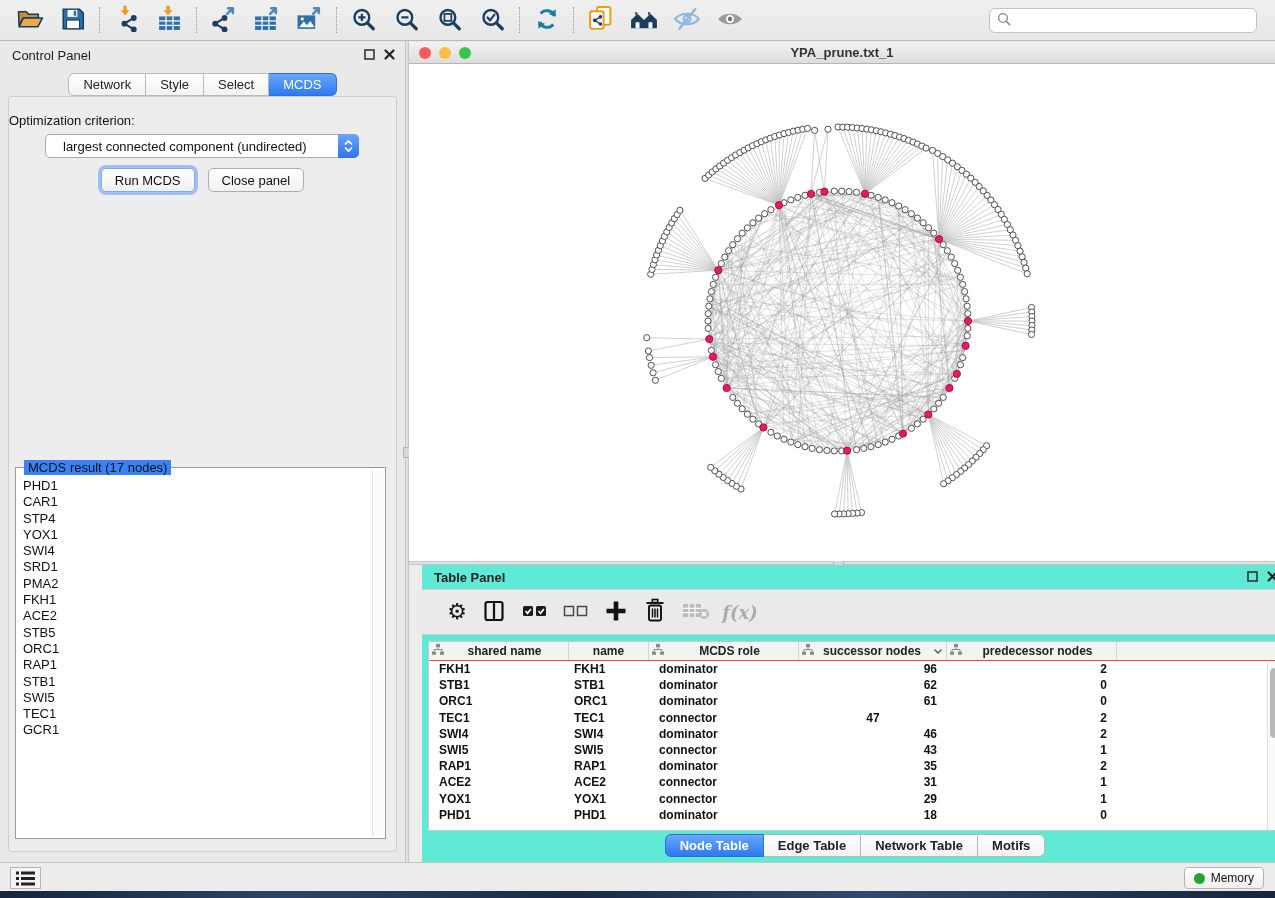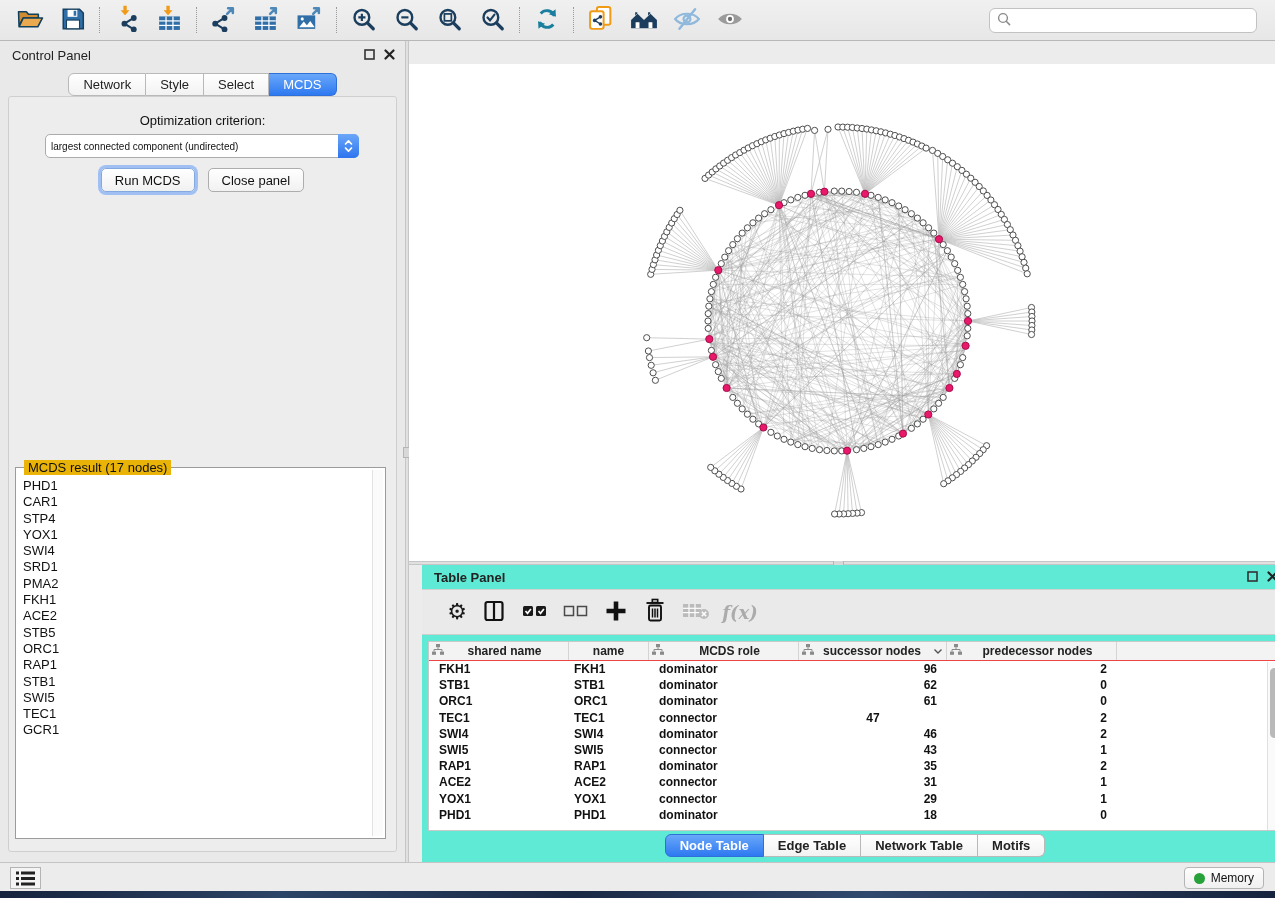--- a/index.html
+++ b/index.html
@@ -18,29 +18,29 @@
   .control-panel { position:absolute; left:0; top:41px; width:405px; height:821px; background:#e9e9e9; }
   .panel-header { position:absolute; left:12px; top:7px; right:10px; height:18px; display:flex; align-items:flex-start; }
   .panel-title { font-size:13px; color:#222; }
   .panel-hbtns { margin-left:auto; display:flex; gap:9px; align-items:center; }
   .seg-tab { padding:3px 14px; font-size:13px; background:linear-gradient(#ffffff,#f2f2f2); border:1px solid #b9b9b9; border-left:none; color:#222; }
   .seg-tab:first-child { border-left:1px solid #b9b9b9; border-radius:6px 0 0 6px; }
   .seg-tab:last-child { border-radius:0 6px 6px 0; }
   .seg-tab.active { background:linear-gradient(#69a7f9,#2e79f1); color:#fff; border-color:#2e6fd8; }
   #cp-tabs { position:absolute; top:32px; left:0; right:0; display:flex; justify-content:center; }
   .cp-inner { position:absolute; left:8px; top:55px; width:389px; height:756px; background:#ededed; border:1px solid #cfcfcf; border-radius:3px; }
-  .opt-label { position:absolute; top:16px; width:100%; text-align:center; font-size:13px; color:#111; }
+  .opt-label { position:absolute; top:16px; width:100%; text-align:left; font-size:13px; color:#111; }
   .opt-select { position:absolute; top:37px; left:36px; width:314px; height:24px; background:#fff; border:1px solid #ababab; border-radius:5px; display:flex; align-items:center; }
-  .opt-select .val { padding-left:5px; font-size:10px; color:#111; flex:1; white-space:nowrap; overflow:hidden; }
+  .opt-select .val { padding-left:17px; font-size:13px; color:#111; flex:1; white-space:nowrap; overflow:hidden; }
   .opt-select .stepper { width:21px; height:24px; margin-right:-1px; border-radius:0 5px 5px 0; background:linear-gradient(#6ba7f9,#2d74ee); display:flex; align-items:center; justify-content:center; }
   .cp-btn-row { position:absolute; top:71px; width:100%; display:flex; justify-content:center; gap:13px; }
   .push-btn { height:24px; padding:0 13px; background:linear-gradient(#ffffff,#f1f1f1); border:1px solid #adadad; border-radius:5px; font-size:13px; color:#111; display:flex; align-items:center; }
   .push-btn.focused { box-shadow:0 0 0 3px rgba(118,168,246,.65); border-color:#84a9e0; }
   .result-box { position:absolute; left:6px; top:370px; width:371px; height:372px; background:#fff; border:1px solid #9b9b9b; }
-  .result-legend { position:absolute; top:-8px; left:8px; background:#eab308; padding:0 4px; font-size:13px; color:#111; }
+  .result-legend { position:absolute; top:-8px; left:8px; background:#3b82f6; padding:0 4px; font-size:13px; color:#111; }
   .result-list { position:absolute; inset:10px 14px 4px 7px; overflow:hidden; }
   .mcds-item { font-size:13px; line-height:16.3px; color:#111; }
   .result-scroll { position:absolute; top:2px; right:2px; bottom:2px; width:11px; background:#fbfbfb; border-left:1px solid #e2e2e2; }
 
   
   .v-splitter { position:absolute; left:405px; top:41px; width:4px; height:821px; background:#e0e0e0; border-left:1px solid #c6c6c6; border-right:1px solid #c6c6c6; }
   .v-splitter .grip { position:absolute; left:-3px; top:406px; width:8px; height:11px; background:#d8d8d8; border:1px solid #b5b5b5; }
   .h-splitter { position:absolute; left:409px; top:561px; width:866px; height:4px; background:#e0e0e0; border-top:1px solid #c6c6c6; border-bottom:1px solid #c6c6c6; }
   .h-splitter .grip { position:absolute; left:424px; top:-3px; width:11px; height:8px; background:#d8d8d8; border:1px solid #b5b5b5; }
 
@@ -297,20 +297,26 @@
   </div>
 
   <div class="v-splitter">
       <div class="grip"></div>
     </div>
   <div class="h-splitter">
       <div class="grip"></div>
     </div>
 
   <div class="net-window">
+    <div class="net-titlebar">
+      <span class="tl" id="tl-red" style="left: 10px; background: rgb(252, 91, 87);"></span>
+      <span class="tl" id="tl-yellow" style="left: 30px; background: rgb(253, 190, 65);"></span>
+      <span class="tl" id="tl-green" style="left: 50px; background: rgb(52, 200, 74);"></span>
+      <div class="net-title">YPA_prune.txt_1</div>
+    </div>
     <div class="net-canvas">
       <svg id="net-svg" width="866" height="497" viewBox="0 0 866 497">
           <line x1="370.0" y1="141.2" x2="333.2" y2="344.9" class="chord"></line>
           <line x1="370.0" y1="141.2" x2="319.6" y2="186.7" class="chord"></line>
           <line x1="370.0" y1="141.2" x2="403.2" y2="384.4" class="chord"></line>
           <line x1="370.0" y1="141.2" x2="312.3" y2="314.4" class="chord"></line>
           <line x1="370.0" y1="141.2" x2="476.2" y2="378.1" class="chord"></line>
           <line x1="370.0" y1="141.2" x2="410.5" y2="128.3" class="chord"></line>
           <line x1="370.0" y1="141.2" x2="508.4" y2="154.1" class="chord"></line>
           <line x1="370.0" y1="141.2" x2="319.6" y2="327.3" class="chord"></line>

